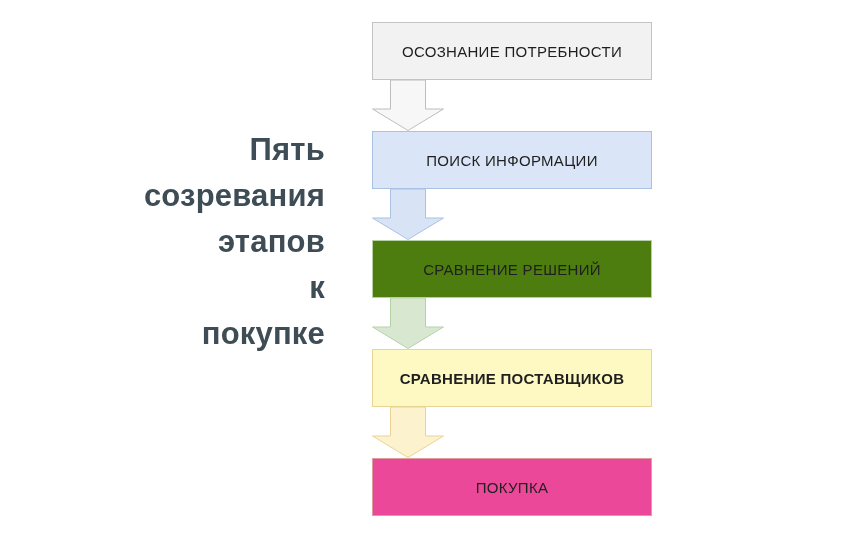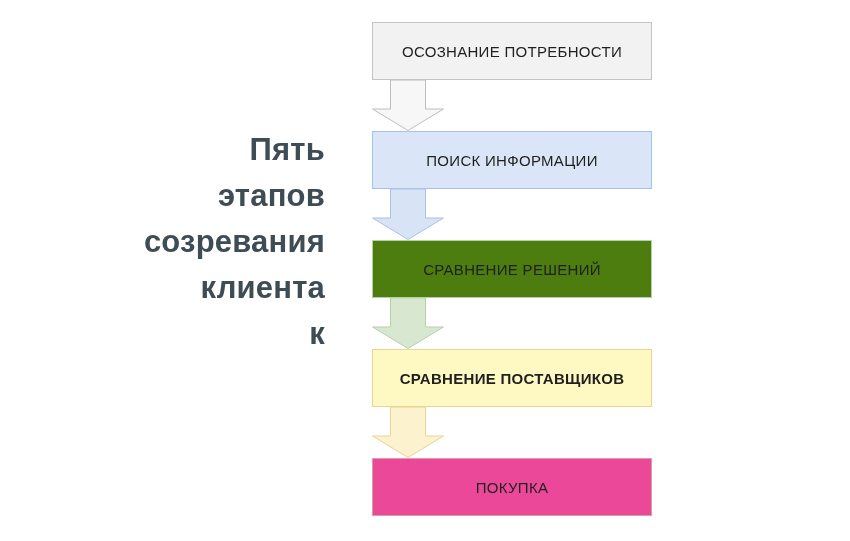--- a/index.html
+++ b/index.html
@@ -59,24 +59,24 @@
     stroke-linejoin: miter;
   }
 </style>
 </head>
 <body>
 
 <div class="canvas">
 
   <div class="title-block" style="color: rgb(62, 76, 85);">
     <div>Пять</div>
+    <div>созревания</div>
     <div>этапов</div>
-    <div>созревания</div>
-    <div>клиента</div>
     <div>к</div>
+    <div>покупке</div>
   </div>
 
   <div class="flow-column">
 
     <div class="stage-box" style="background-color: rgb(242, 242, 242); border-color: rgb(196, 196, 196);">
       <span>ОСОЗНАНИЕ ПОТРЕБНОСТИ</span>
     </div>
 
     <svg class="flow-arrow" viewBox="0 0 72 51">
       <polygon points="18.5,0 53.5,0 53.5,29 71.5,29 36,50.5 0.5,29 18.5,29" style="fill: rgb(247, 247, 247); stroke: rgb(189, 189, 189);"></polygon>

